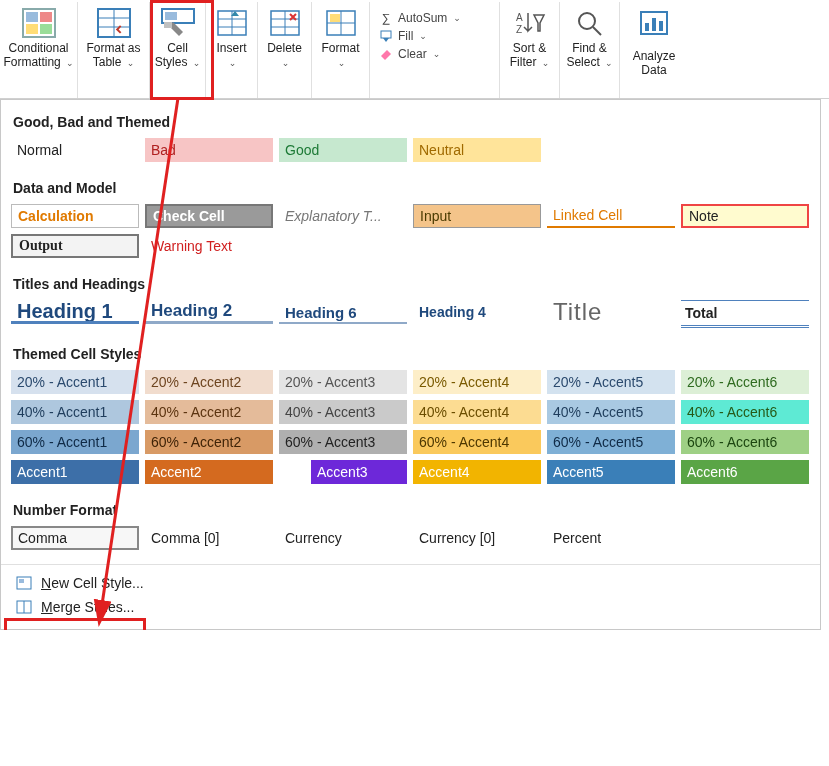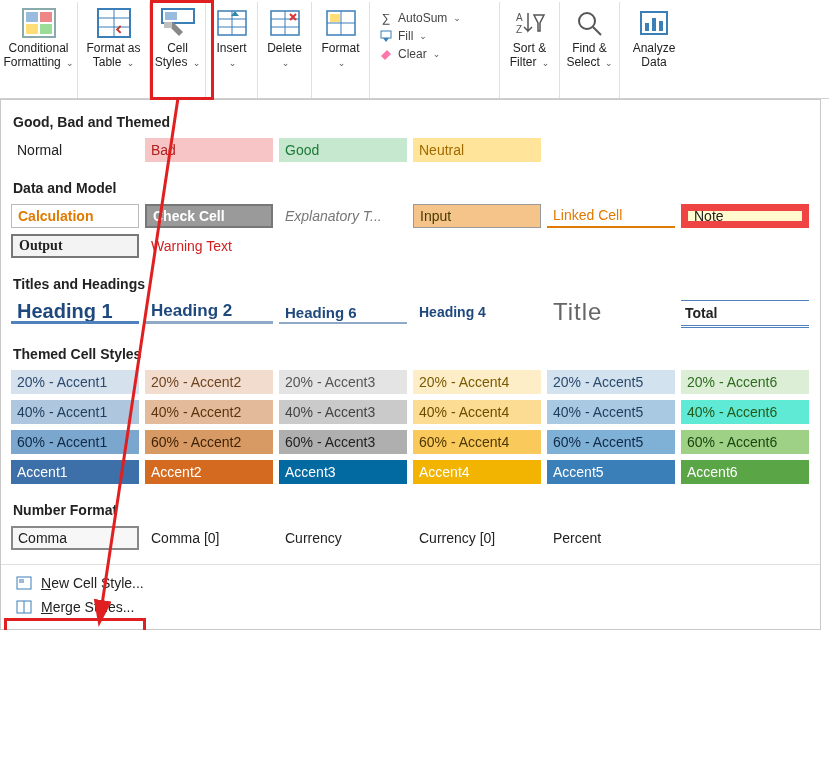--- a/index.html
+++ b/index.html
@@ -96,21 +96,21 @@
   
   .s-normal { background:#fff; }
   .s-bad { background:#f7c5c5; color:#b02020; }
   .s-good { background:#c6e8cf; color:#1d7a36; }
   .s-neutral { background:#ffe49a; color:#a06a00; }
   .s-calc { color:#e07a00; font-weight:600; border:1px solid #bbb;}
   .s-check { background:#9a9a9a; color:#fff; font-weight:600; border:2px solid #777;}
   .s-explan { color:#777; font-style:italic; }
   .s-input { background:#f4c48a; color:#4a3a00; border:1px solid #999;}
   .s-linked { color:#e07a00; border-bottom:2px solid #e07a00;}
-  .s-note { background:#fffbcf; border:7px solid #ef4444;}
+  .s-note { background:#fffbcf; border:2px solid #ef4444;}
   .s-output { font-weight:700; border:2px solid #777; background:#f3f3f3;font-family:Liberation Serif, serif;}
   .s-warn { color:#d02020; }
   .s-h1 { color:#1f497d; font-size:20px; font-weight:600; border-bottom:3px solid #4f81bd; padding-bottom:2px;}
   .s-h2 { color:#1f497d; font-size:17px; font-weight:600; border-bottom:3px solid #8fa9c8; padding-bottom:2px;}
   .s-h3 { color:#1f497d; font-size:15px; font-weight:600; border-bottom:2px solid #8fa9c8; padding-bottom:1px;}
   .s-h4 { color:#1f497d; font-size:14px; font-weight:600;}
   .s-title { color:#666; font-size:24px; font-weight:300; letter-spacing:1px;}
   .s-total { font-weight:700; border-top:1px solid #4f81bd; border-bottom:3px double #4f81bd; padding:12px 4px;}
   .s-numfmt { background:#fff; }
   .s-comma-sel { border:2px solid #888; background:#f7f7f7; padding:2px 5px;}
@@ -119,21 +119,21 @@
   .a1-20{background:#d6e1ee;color:#2b4a6e;} .a2-20{background:#f1dccd;color:#6e4520;}
   .a3-20{background:#e4e4e4;color:#555;}   .a4-20{background:#fdeec8;color:#7a5a00;}
   .a5-20{background:#d3e2ef;color:#2b4a6e;} .a6-20{background:#dcefd6;color:#2f6b20;}
   .a1-40{background:#aec7de;color:#1f3d5c;} .a2-40{background:#e4bb9a;color:#5c3410;}
   .a3-40{background:#cacaca;color:#444;}   .a4-40{background:#fcdc92;color:#6b4d00;}
   .a5-40{background:#a9c9e2;color:#1f3d5c;} .a6-40{background:#5eead4;color:#265a18;}
   .a1-60{background:#7ba7cf;color:#0f2a46;} .a2-60{background:#d89a65;color:#3f2307;}
   .a3-60{background:#afafaf;color:#222;}   .a4-60{background:#fac95c;color:#4d3700;}
   .a5-60{background:#7fb0d6;color:#0f2a46;} .a6-60{background:#9ed085;color:#1c4610;}
   .a1{background:#3d6fa8;color:#fff;}      .a2{background:#d46a1f;color:#fff;}
-  .a3{background:#0369a1;color:#fff;}      .a4{background:#f2b400;color:#fff;}
+  .a3{background:#6d28d9;color:#fff;margin-left:32px;}      .a4{background:#f2b400;color:#fff;}
   .a5{background:#3a7fb8;color:#fff;}      .a6{background:#5aa546;color:#fff;}
 </style>
 </head>
 <body>
 
 <div class="ribbon">
   <div class="rgroup" style="width:78px;">
     <div class="icon-lg">
       <svg width="34" height="30">
           <rect x="1" y="1" width="32" height="28" fill="none" stroke="#8aa" stroke-width="2"></rect>
@@ -253,21 +253,21 @@
   <div class="rgroup" style="width:60px;">
     <div class="icon-lg">
       <svg width="30" height="28">
           <circle cx="12" cy="12" r="8" fill="none" stroke="#555" stroke-width="2"></circle>
           <line x1="18" y1="18" x2="26" y2="26" stroke="#555" stroke-width="2"></line>
         </svg>
     </div>
     <div class="label">Find &amp;<br>Select <span class="chev">⌄</span></div>
   </div>
 
-  <div class="rgroup" style="width:68px;">
+  <div class="rgroup" style="width:68px;gap:8px;">
     <div class="icon-lg">
       <svg width="32" height="28">
           <rect x="3" y="3" width="26" height="22" fill="none" stroke="#3a7fb8" stroke-width="2"></rect>
           <rect x="7" y="14" width="4" height="8" fill="#3a7fb8"></rect>
           <rect x="14" y="9" width="4" height="13" fill="#3a7fb8"></rect>
           <rect x="21" y="12" width="4" height="10" fill="#3a7fb8"></rect>
         </svg>
     </div>
     <div class="label">Analyze<br>Data</div>
   </div>

